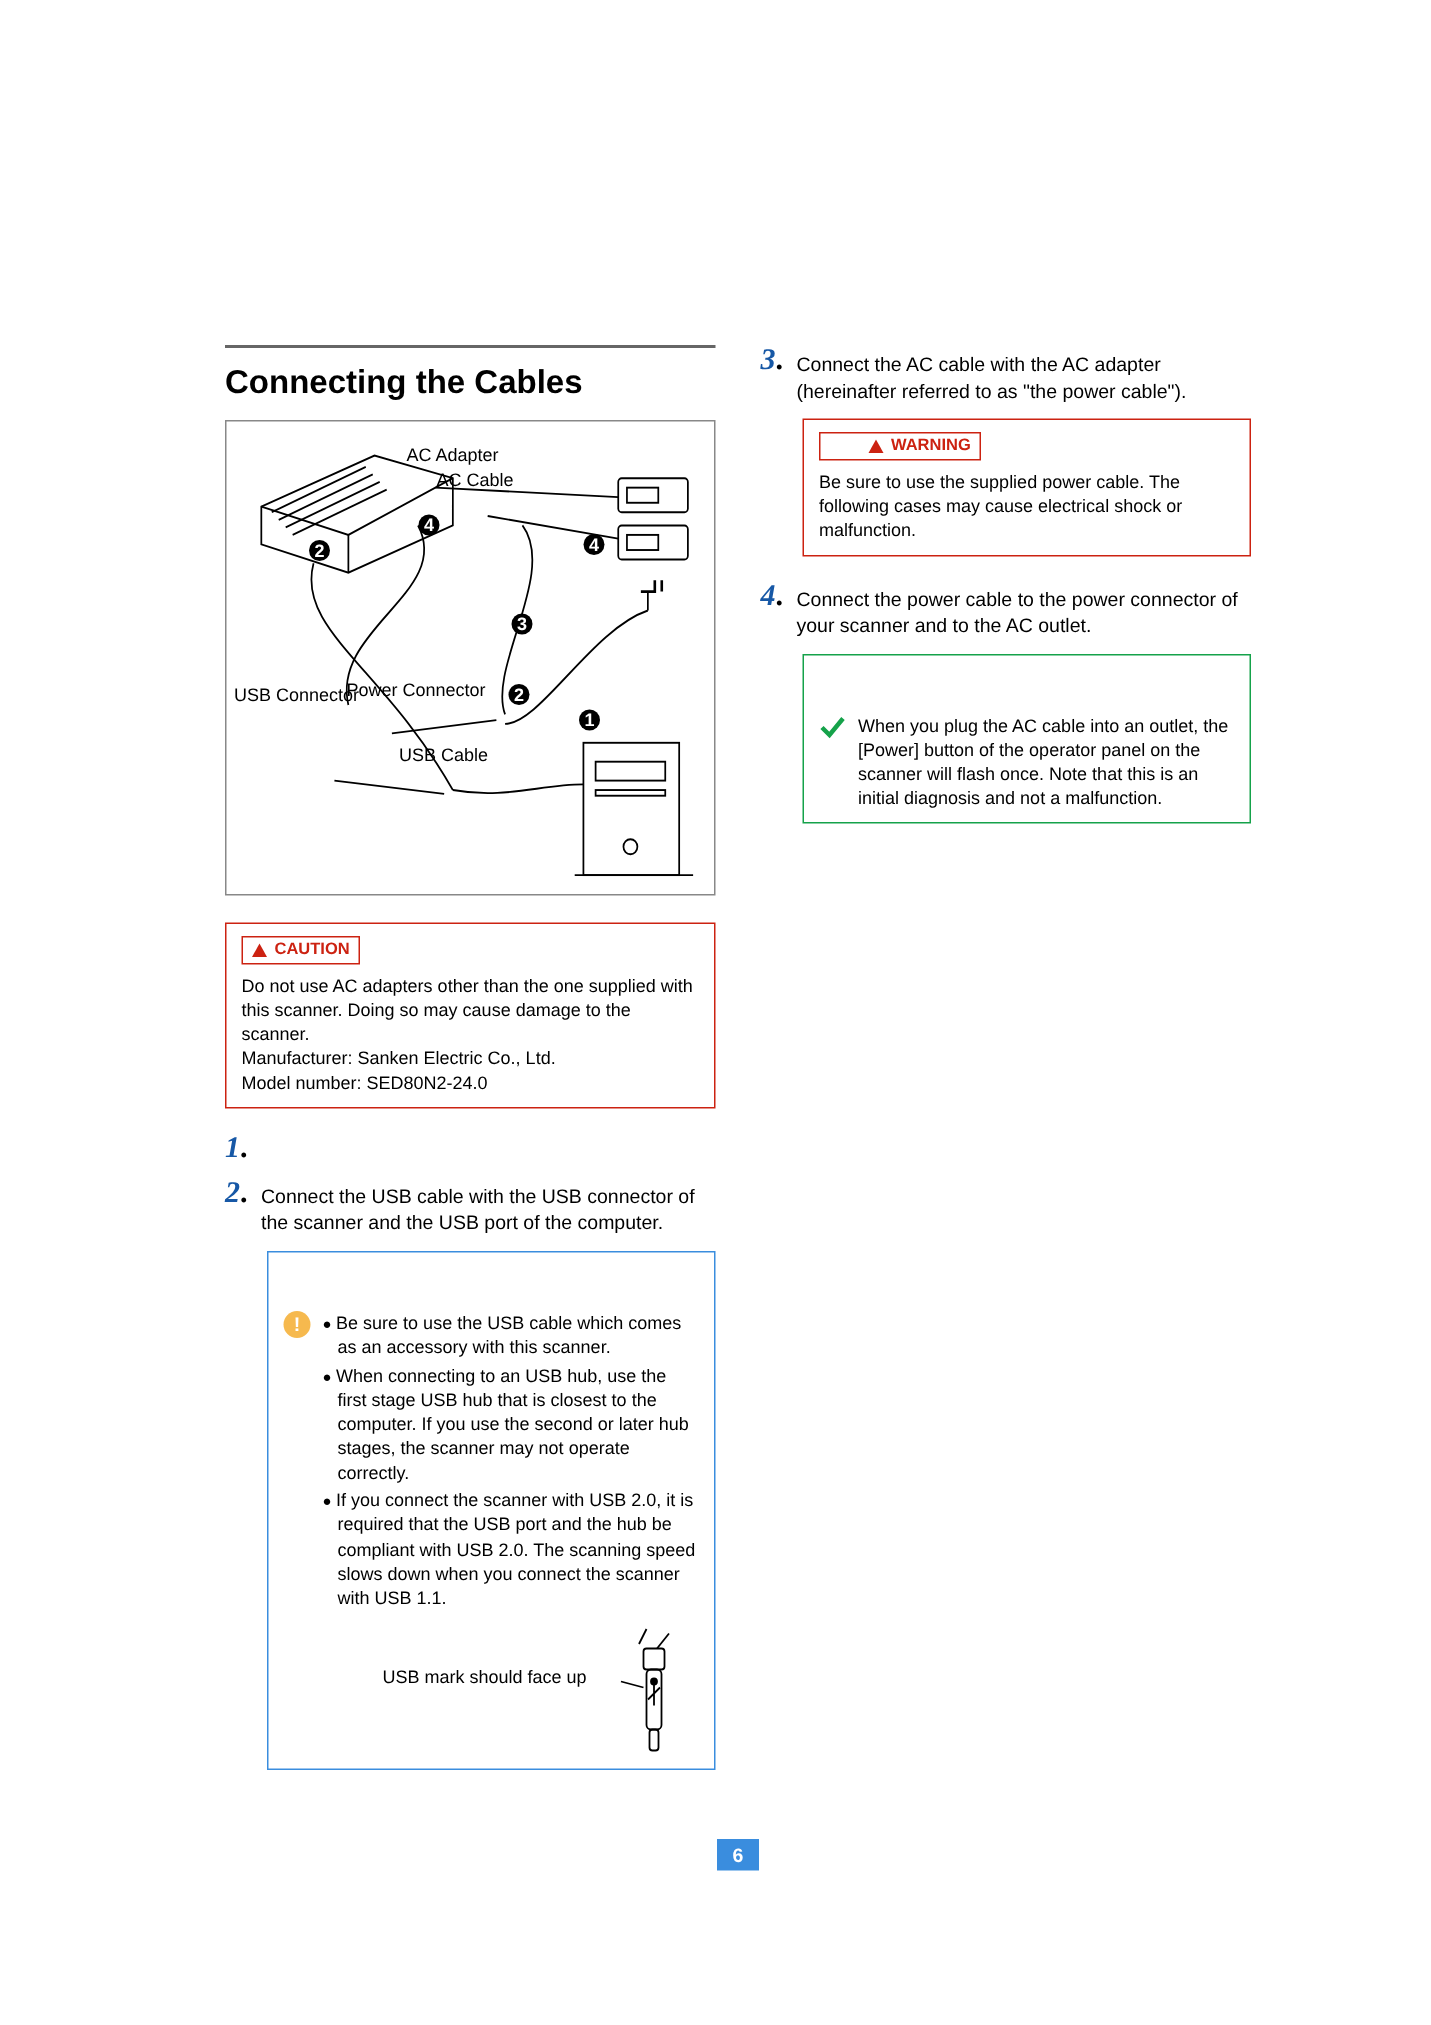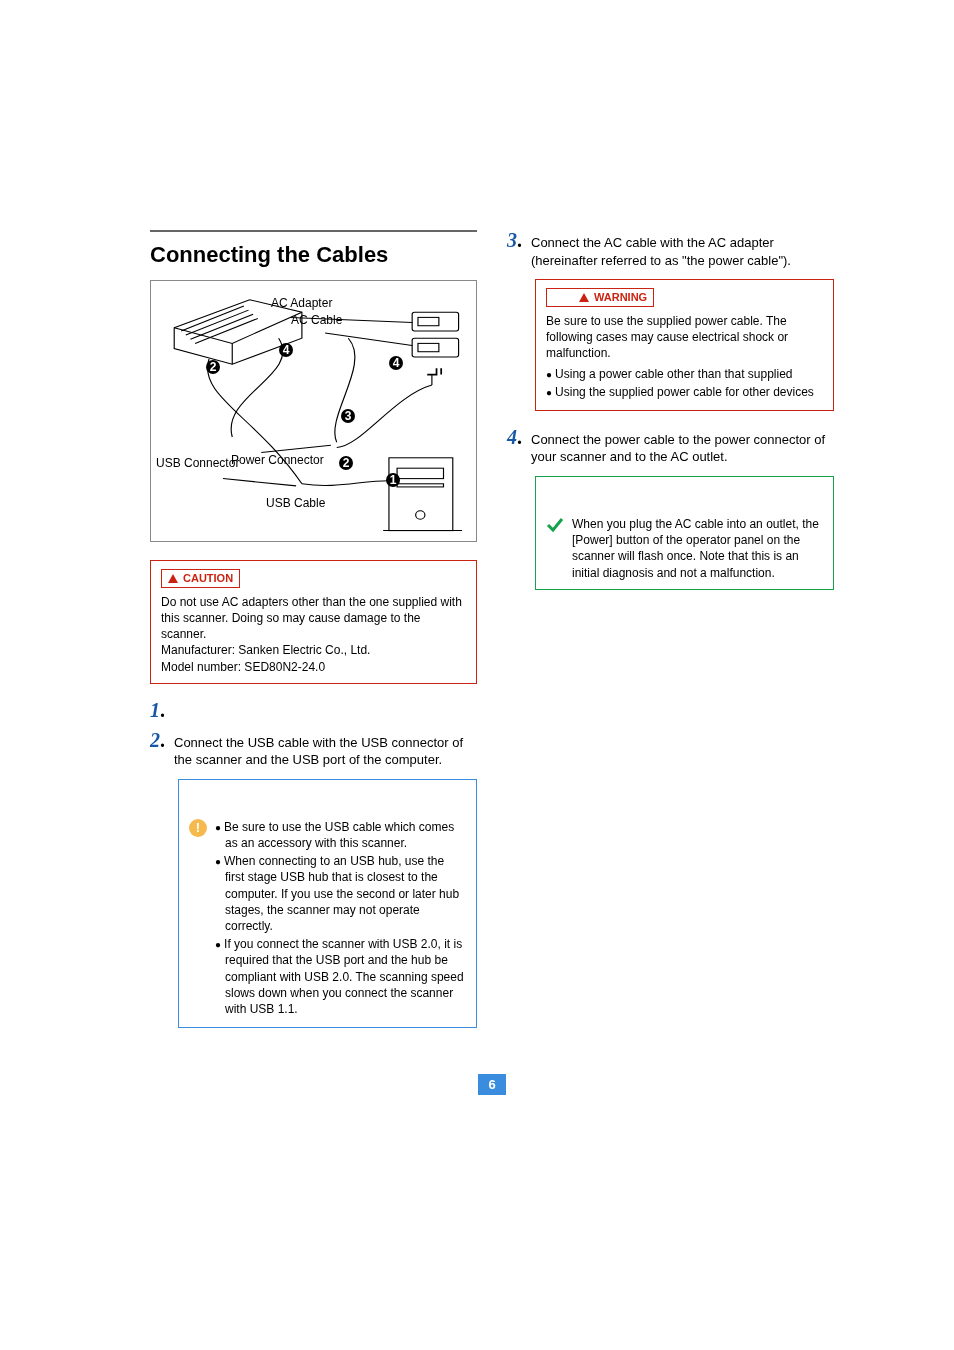--- a/index.html
+++ b/index.html
@@ -31,21 +31,21 @@
     border-top: 2px solid #666;
     margin-bottom: 10px;
   }
   .intro {
     margin-bottom: 10px;
     line-height: 1.35;
   }
   .diagram {
     position: relative;
     width: 100%;
-    height: 262px;
+    height: 317px;
     border: 1px solid #888;
     box-sizing: border-box;
     background: #fff;
     margin-bottom: 18px;
   }
   .diagram .lbl {
     position: absolute;
     font-size: 12px;
     white-space: nowrap;
   }
@@ -239,43 +239,54 @@
 
       <div class="box note" style="margin-left:28px;">
         <div class="note-body">
           <div class="note-icon excl">!</div>
           <div style="flex:1;">
             <ul class="bullets">
               <li>Be sure to use the USB cable which comes as an accessory with this scanner.</li>
               <li>When connecting to an USB hub, use the first stage USB hub that is closest to the computer. If you use the second or later hub stages, the scanner may not operate correctly.</li>
               <li>If you connect the scanner with USB 2.0, it is required that the USB port and the hub be compliant with USB 2.0. The scanning speed slows down when you connect the scanner with USB 1.1.</li>
             </ul>
+            <div class="usb-illus">
+              <svg width="90" height="90" viewBox="0 0 90 90" style="position:absolute; right:0; top:0;">
+                <g stroke="#000" fill="none" stroke-width="1.2">
+                  <path d="M55 5 L50 15"></path>
+                  <path d="M70 8 L62 18"></path>
+                  <rect x="53" y="18" width="14" height="14" rx="2"></rect>
+                  <rect x="55" y="32" width="10" height="40" rx="3"></rect>
+                  <rect x="57" y="72" width="6" height="14" rx="2"></rect>
+                  <circle cx="60" cy="40" r="2" fill="#000"></circle>
+                  <path d="M60 42 L60 56 M60 48 L56 52 M60 48 L64 44"></path>
+                  <line x1="38" y1="40" x2="53" y2="44"></line>
+                </g>
+              </svg>
+              <div class="cap">USB mark should face up</div>
+            </div>
           </div>
         </div>
       </div>
 
     </div>
 
     <div class="col">
 
       <div class="step">
         <div class="num">3<span class="dot">.</span></div>
         <div class="txt">Connect the AC cable with the AC adapter (hereinafter referred to as "the power cable").</div>
       </div>
 
       <div class="box warning" style="margin-left:28px;">
         <span class="tag warning">
             <span class="tri"></span>
             <span>WARNING</span>
           </span>
         <div>Be sure to use the supplied power cable. The following cases may cause electrical shock or malfunction.</div>
-        <ul class="bullets" style="margin-top:4px;">
-          <li>Using a power cable other than that supplied</li>
-          <li>Using the supplied power cable for other devices</li>
-        </ul>
       </div>
 
       <div class="step">
         <div class="num">4<span class="dot">.</span></div>
         <div class="txt">Connect the power cable to the power connector of your scanner and to the AC outlet.</div>
       </div>
 
       <div class="box check" style="margin-left:28px;">
         <div class="note-body">
           <div class="note-icon check">

